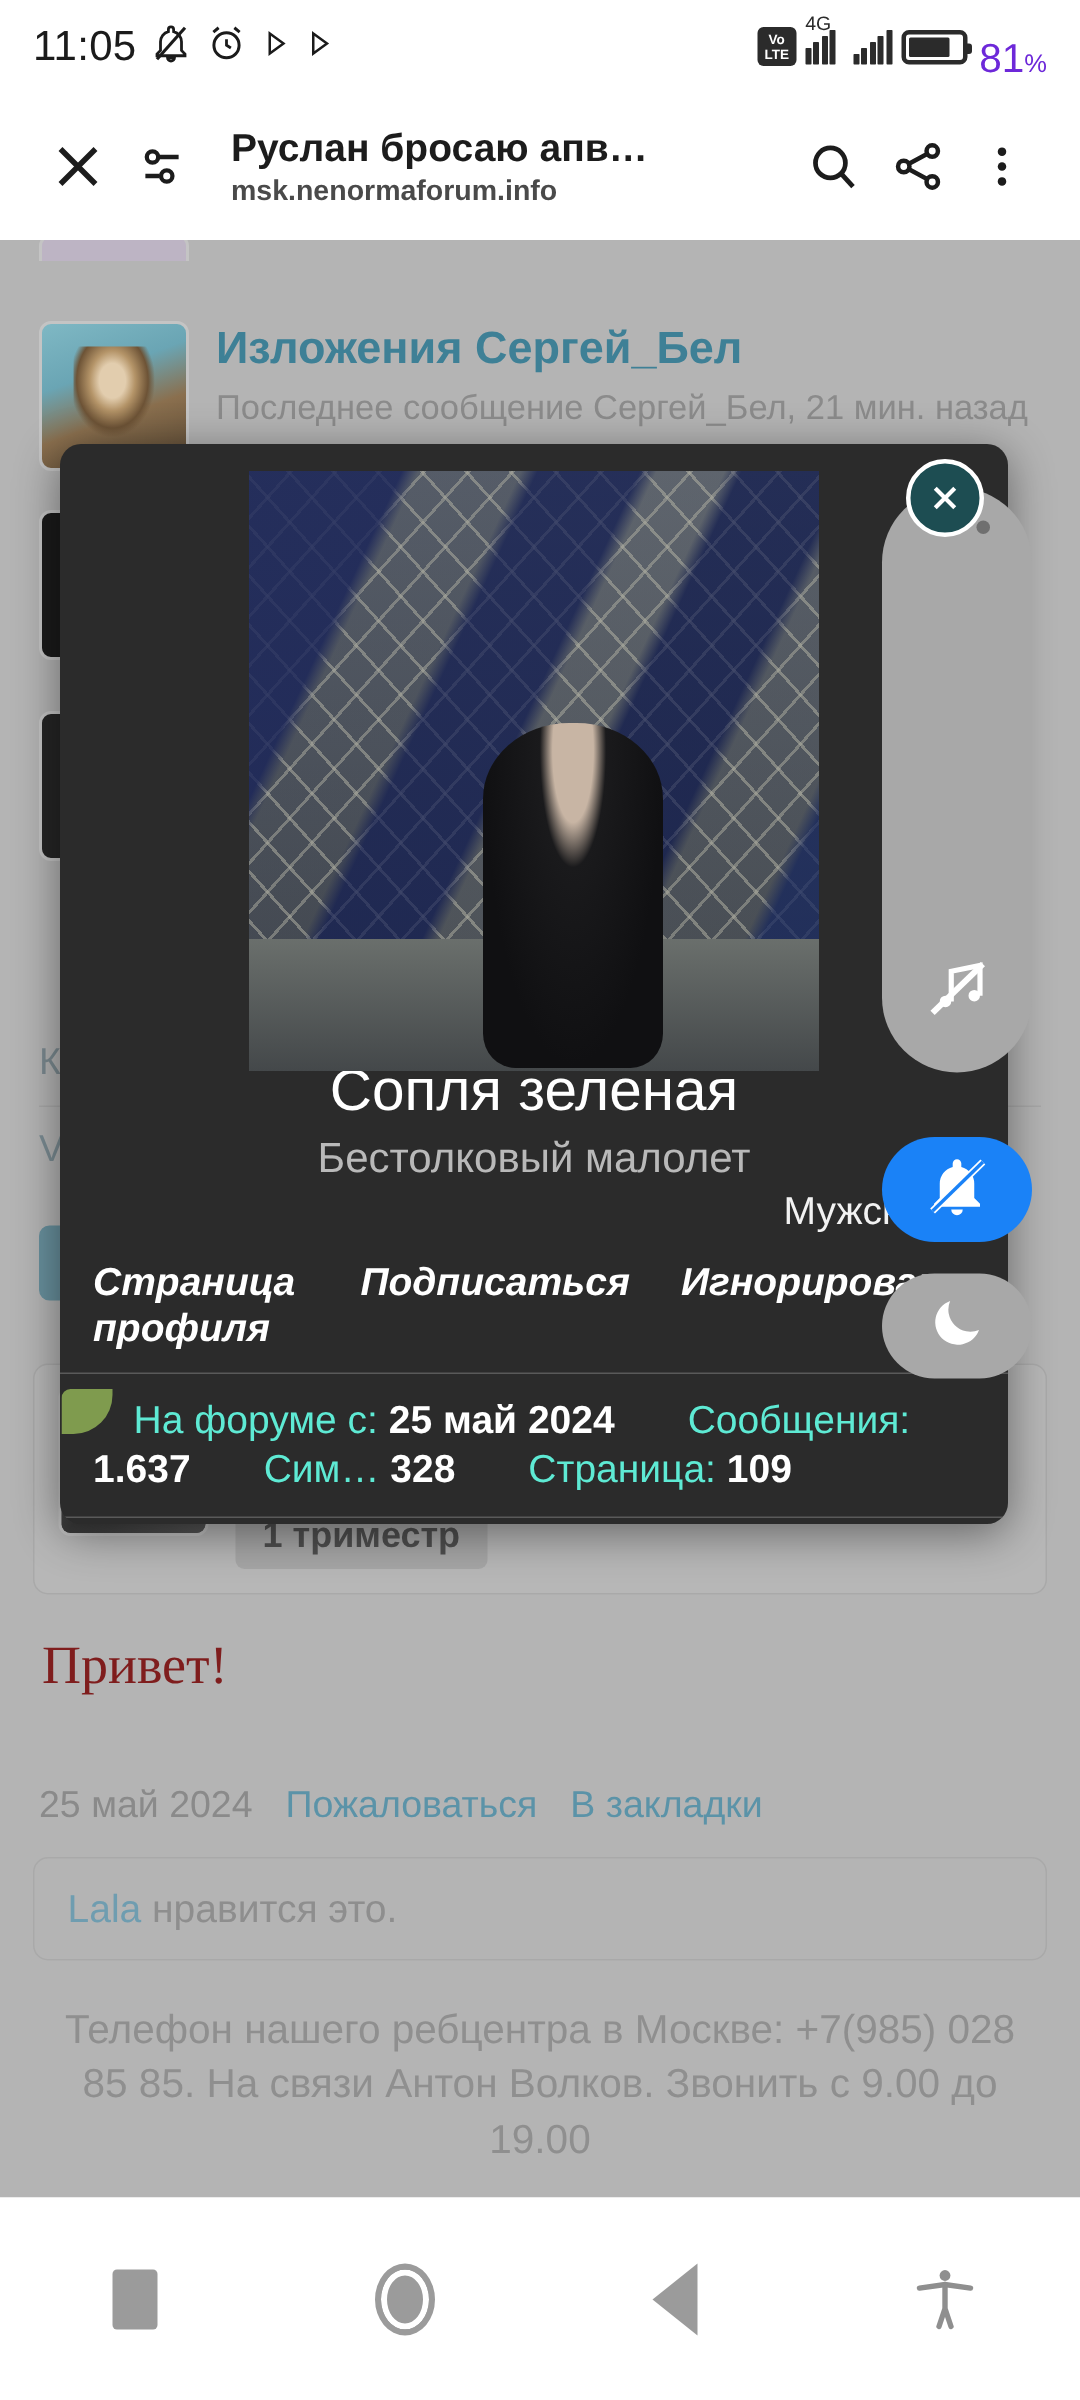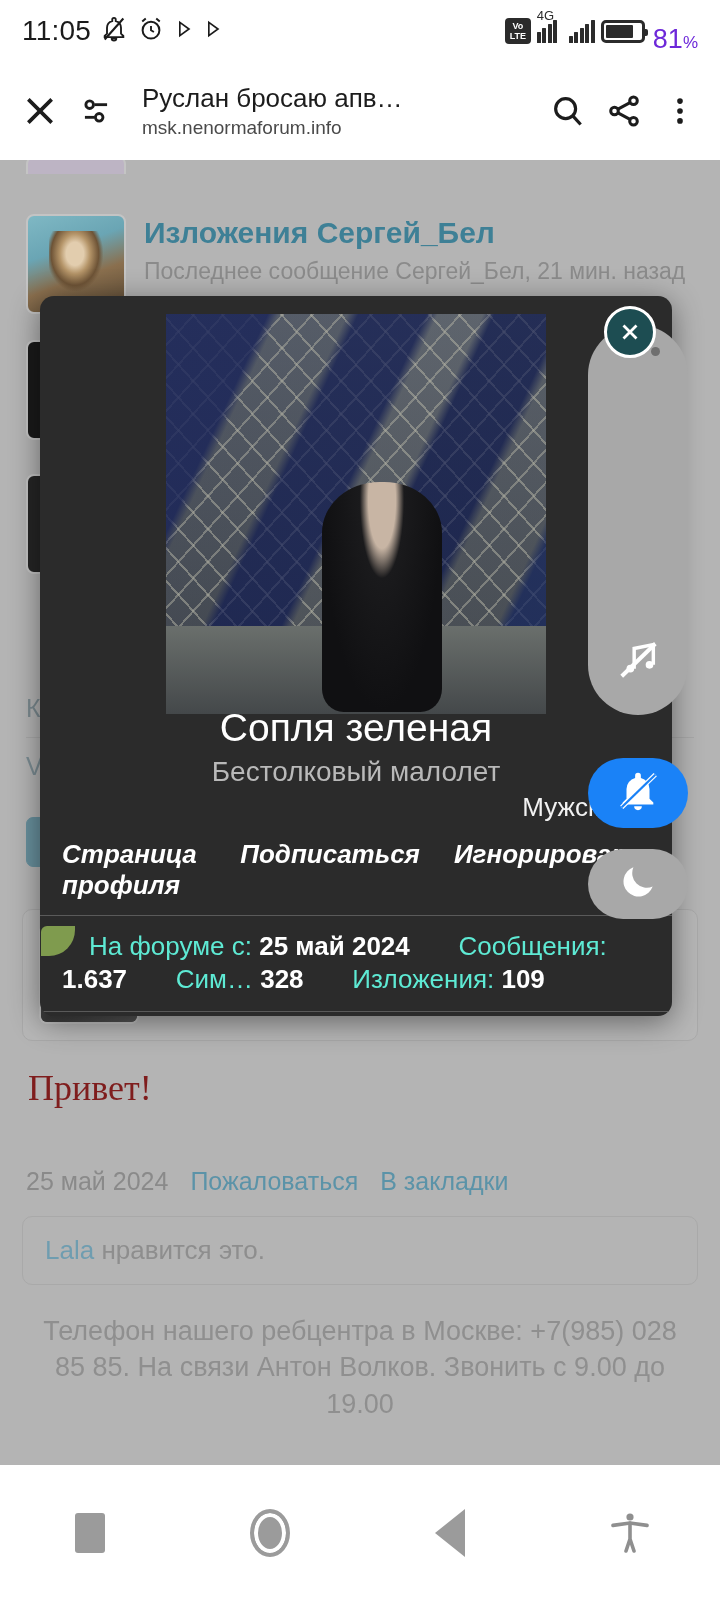--- a/index.html
+++ b/index.html
@@ -39,21 +39,21 @@
   }
   .batt::after { content:""; position:absolute; right:-6px; top:6px; width:4px; height:7px;
     background:#2b2b2b; border-radius: 0 2px 2px 0; }
   .batt b { display:block; height: 100%; width: 81%; background: #2b2b2b; border-radius: 1px; }
   .sb-pct { font-size: 27px; color: #6d28d9; margin-left: 2px; margin-top: 16px; }
   .sb-pct small { font-size: 17px; }
 
   
   .toolbar {
     height: 98px; background: #fff; display: flex; align-items: center;
-    padding: 0 12px; gap: 0;
+    padding: 0 24px; gap: 0; font-weight: bold;
   }
   .tb-icon { width: 56px; height: 56px; display:flex; align-items:center; justify-content:center; flex: 0 0 auto; }
   .tb-title-wrap { flex: 1 1 auto; padding-left: 18px; padding-right: 6px; overflow: hidden; }
   .tb-title { font-size: 26px; color: #1c1c1c; white-space: nowrap; overflow: hidden; }
   .tb-url { font-size: 19px; color: #4a4a4a; margin-top: 3px; white-space: nowrap; overflow: hidden; }
 
   
   .page {
     position: absolute; left: 0; top: 160px; width: 720px; height: 1305px;
     background: #b4b4b4; overflow: hidden;
@@ -329,20 +329,21 @@
   </div>
 
   <div class="post-card" style="margin-top:42px;">
     <div class="post-head">
       <div class="post-av">
           <span class="leaf"></span>
         </div>
       <div>
         <div class="post-user">Сопля зеленая</div>
         <div class="post-rank">Бестолковый малолет</div>
+        <div class="badge">1 триместр</div>
       </div>
     </div>
   </div>
 
   <div class="post-body">Привет!</div>
 
   <div class="post-actions" style="margin-top:58px;">
     <div class="pa-line1">
       <span class="pa-date">25 май 2024</span>
       <span class="lnk-blue">Пожаловаться</span>
@@ -384,21 +385,21 @@
   <div class="modal-stats">
     <span class="lbl">На форуме с:</span>
     <span class="val">25 май 2024</span>
     &nbsp;
     <span class="lbl">Сообщения:</span>
     <span class="val">1.637</span>
     &nbsp;
     <span class="lbl">Сим…</span>
     <span class="val">328</span>
     &nbsp;
-    <span class="lbl">Изложения:</span>
+    <span class="lbl">Страница:</span>
     <span class="val">109</span>
   </div>
 
   <div class="modal-activity">
     
     
     
   </div>
 </div>
 

